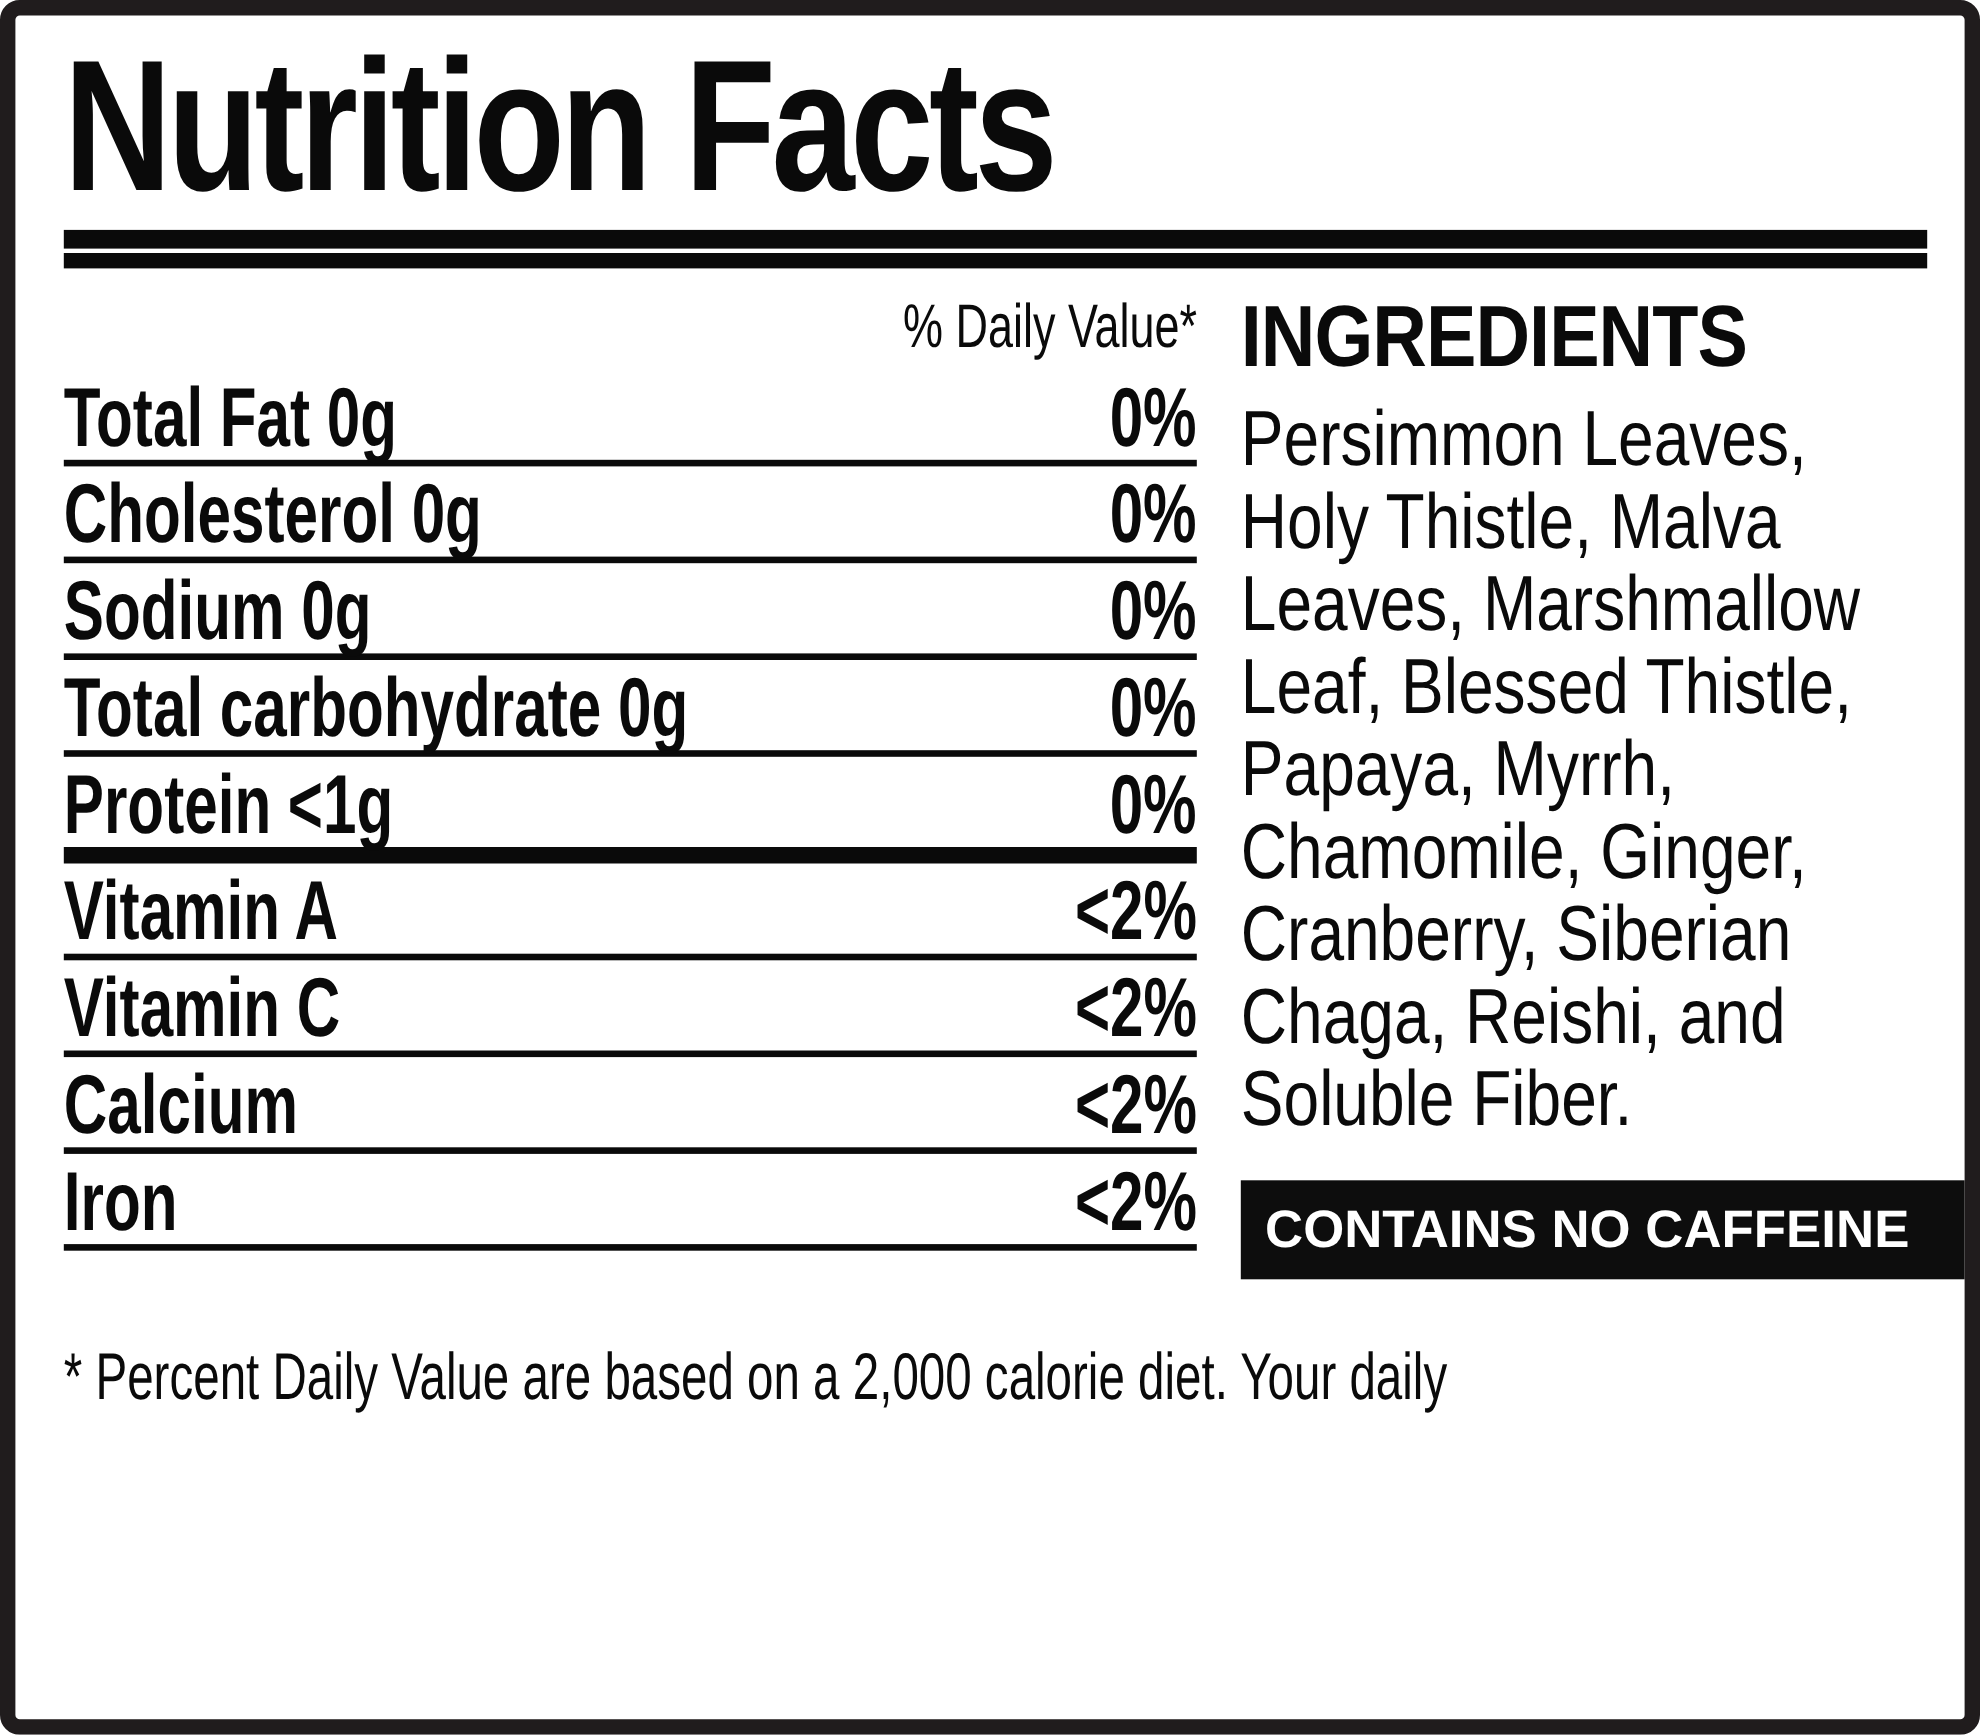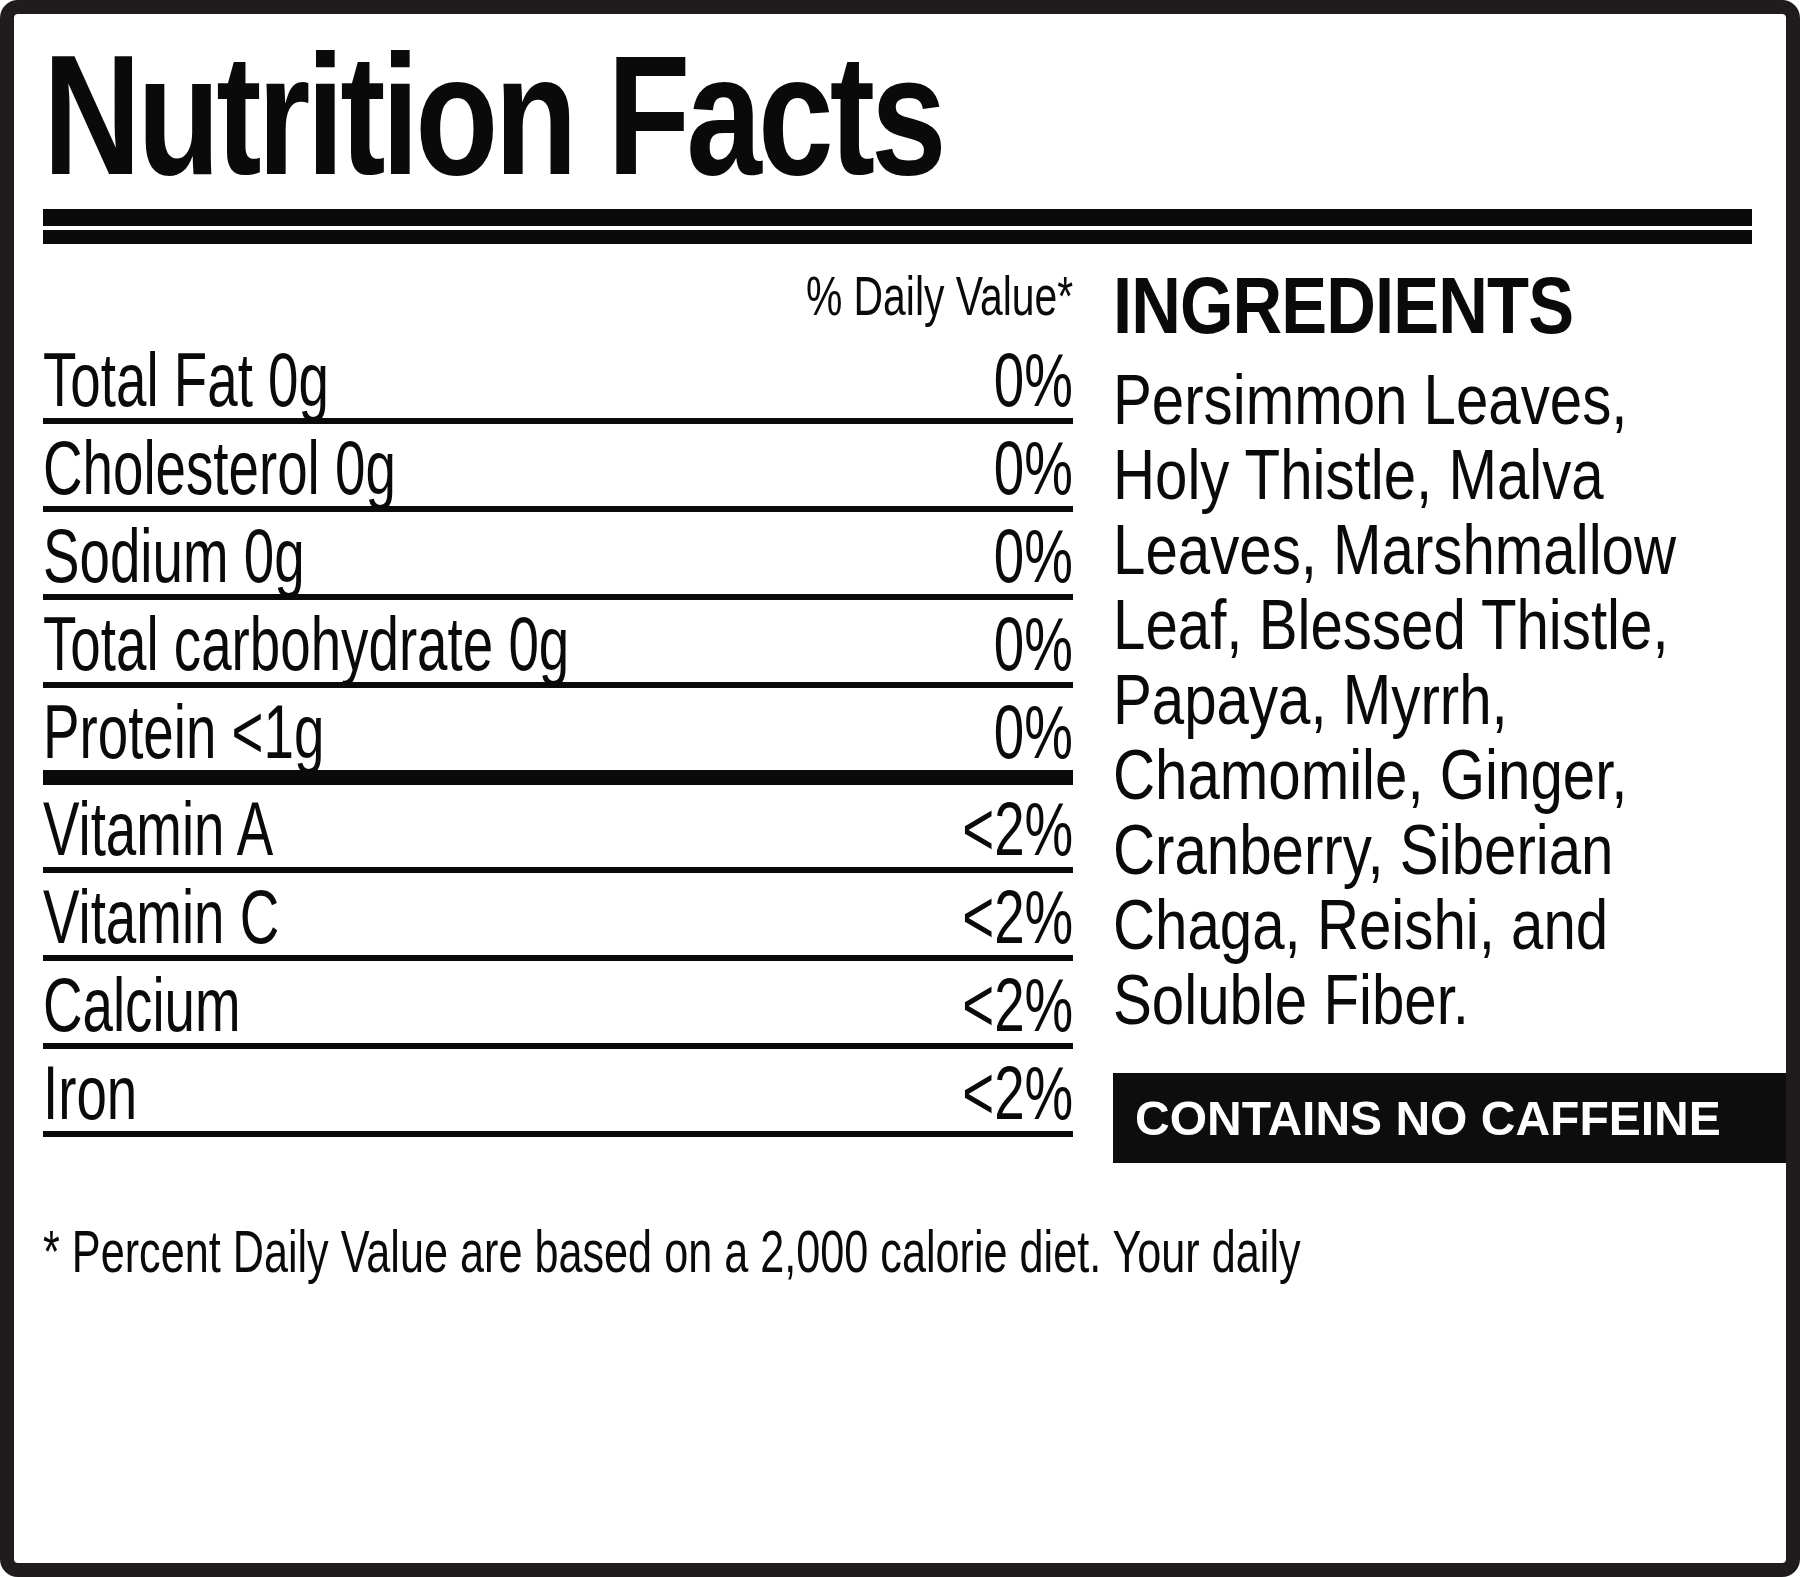--- a/index.html
+++ b/index.html
@@ -8,21 +8,21 @@
     background: #ffffff;
   }
   .label {
     position: relative;
     box-sizing: border-box;
     width: 1800px;
     height: 1577px;
     background: #ffffff;
     border: 14px solid #201c1d;
     border-radius: 18px;
-    padding: 24px 34px 0 29px;
+    padding: 24px 34px 0 44px;
     font-family: "Liberation Sans", sans-serif;
     color: #0a0a0a;
     overflow: hidden;
   }
   
   .cx {
     display: inline-block;
     white-space: nowrap;
     transform: scaleX(var(--sx, 1));
     transform-origin: 0 100%;
@@ -75,20 +75,21 @@
 
   .nrow {
     box-sizing: border-box;
     height: 88px;
     display: flex;
     justify-content: space-between;
     align-items: flex-end;
     border-bottom: 6px solid #0a0a0a;
     font-size: 76px;
     line-height: 76px;
+    font-weight: bold;
   }
   .nrow .cx { --sx: 0.72; }
   .nrow.thick {
     height: 97px;
     border-bottom-width: 15px;
     justify-content: space-between;
   }
 
   .ing-heading {
     margin: 20px 0 16px 0;

